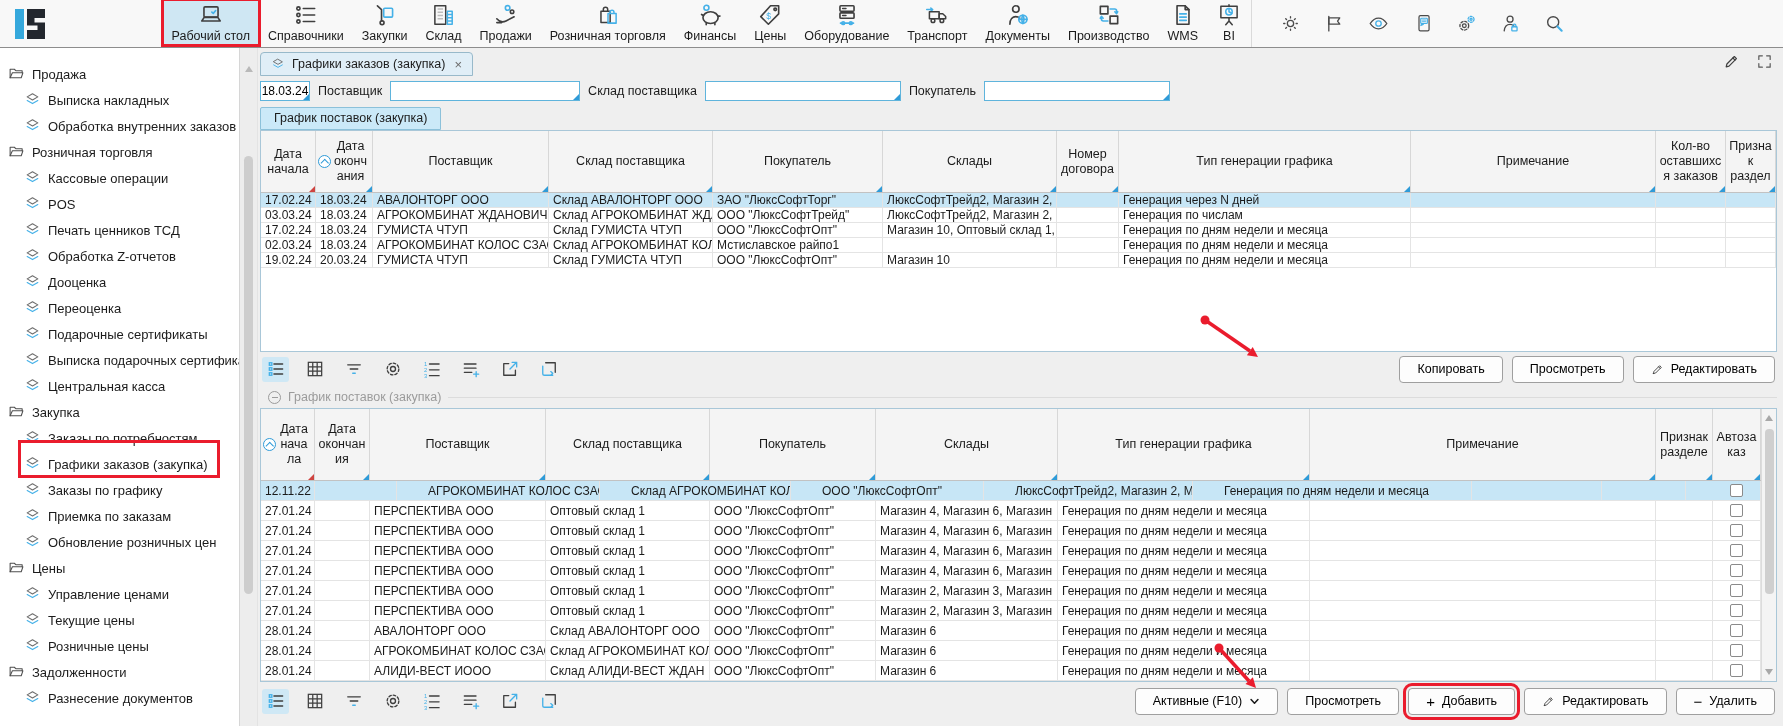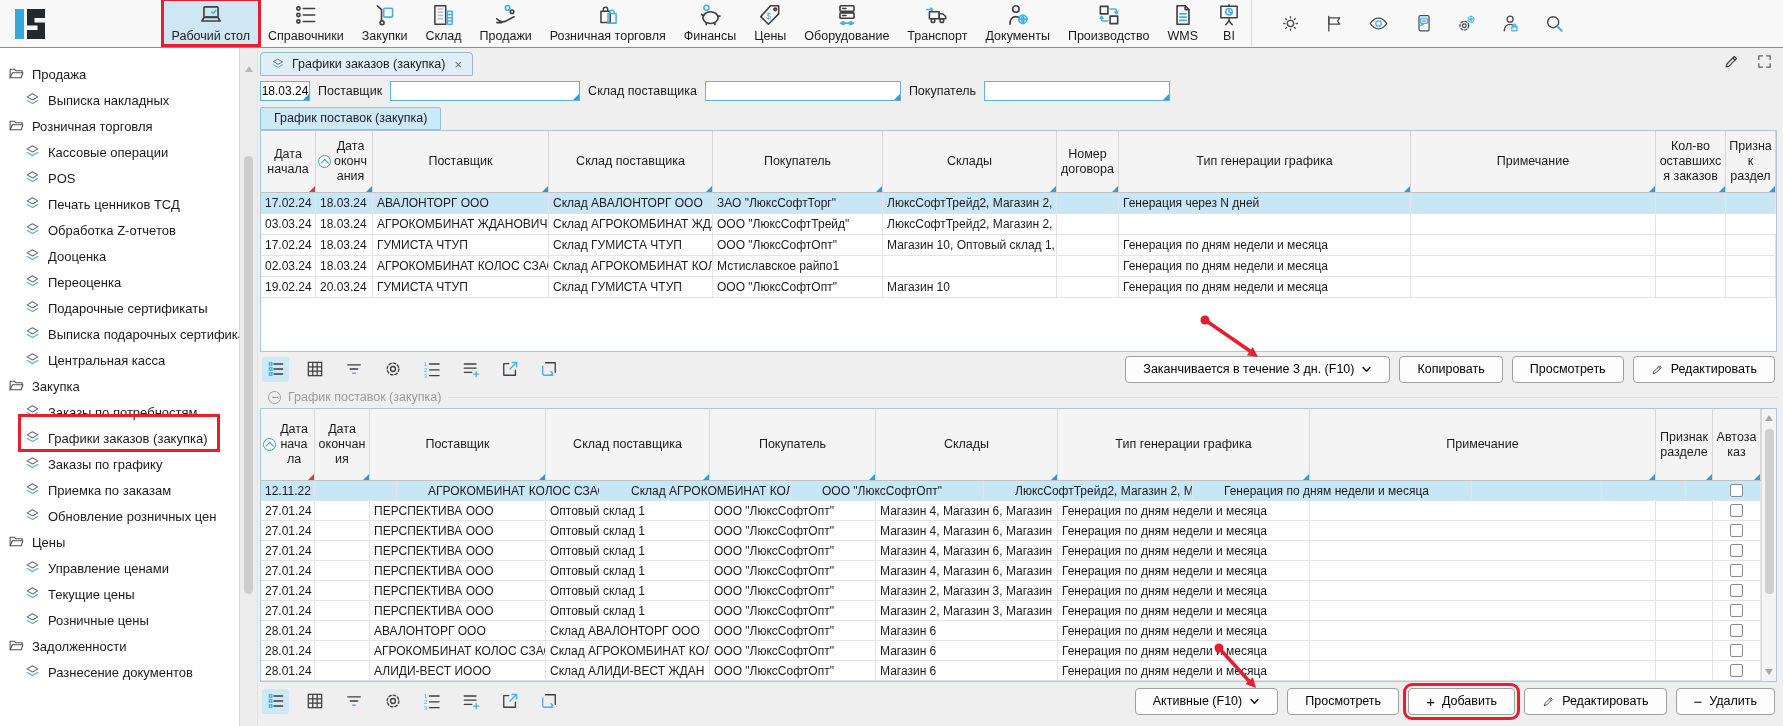--- a/index.html
+++ b/index.html
@@ -79,21 +79,21 @@
   .hcell .corner { position:absolute; right:0; bottom:0; width:0; height:0;
     border-left:6px solid transparent; border-bottom:6px solid #2f9bd8; }
   .hcell.first .corner { border-bottom-color:#cf4441; }
   .hcell.sorted { padding-left:16px; }
   .sorticon { position:absolute; left:2px; top:50%; margin-top:-7px; width:13px; height:13px;
     border:1px solid #2f9bd8; border-radius:50%; background:#fff; }
   .sorticon::after { content:""; position:absolute; left:3.2px; top:4.8px; width:4.5px; height:4.5px;
     border-left:1.6px solid #2f9bd8; border-top:1.6px solid #2f9bd8; transform:rotate(45deg); }
   .tbody { flex:none; }
   .trow { display:grid; border-bottom:1px solid #e4e4e4; background:#fff; }
-  .tbl1 .trow { height:21px; } .tbl2 .trow { height:20px; }
+  .tbl1 .trow { height:15px; } .tbl2 .trow { height:20px; }
   .trow.selected { background:#c7e6f6; }
   .tcell { border-right:1px solid #e4e4e4; padding:0 4px; display:flex; align-items:center;
     font-size:12px; white-space:nowrap; overflow:hidden; }
   .tcell.center { justify-content:center; }
   .cb { width:13px; height:13px; border:1px solid #8a8a8a; border-radius:2px; background:#fff; }
   .filler { flex:1; background:#fff; }
   .tbl2 .thead, .tbl2 .trow { padding-right:15px; }
   .sb2 { position:absolute; top:0; right:0; bottom:0; width:15px; background:#f4f4f4;
     border-left:1px solid #dcdcdc; }
   .sb2 .up, .sb2 .dn { position:absolute; left:3px; width:0; height:0;
@@ -459,20 +459,29 @@
         <div class="tree-item leaf">
           <span class="ticon">
 
             <svg class="i-leaf">
               <use href="#s-leaf"></use>
             </svg>
           </span>
           <span class="tlabel">Выписка накладных</span>
         </div>
 
+        <div class="tree-item leaf">
+          <span class="ticon">
+
+            <svg class="i-leaf">
+              <use href="#s-leaf"></use>
+            </svg>
+          </span>
+          <span class="tlabel">Обработка внутренних заказов</span>
+        </div>
 
         <div class="tree-item folder">
           <span class="ticon">
             <svg class="i-folder">
               <use href="#s-folder"></use>
             </svg>
 
           </span>
           <span class="tlabel">Розничная торговля</span>
         </div>
@@ -803,20 +812,21 @@
               <div class="tcell"></div>
             </div>
             <div class="trow" style="grid-template-columns: 55px 57px 176px 164px 170px 174px 62px 292px minmax(0px, 1fr) 70px 50px;">
               <div class="tcell">03.03.24</div>
               <div class="tcell">18.03.24</div>
               <div class="tcell">АГРОКОМБИНАТ ЖДАНОВИЧИ</div>
               <div class="tcell">Склад АГРОКОМБИНАТ ЖДАН</div>
               <div class="tcell">ООО "ЛюксСофтТрейд"</div>
               <div class="tcell">ЛюксСофтТрейд2, Магазин 2,</div>
               <div class="tcell"></div>
+              <div class="tcell">Генерация по числам</div>
               <div class="tcell"></div>
               <div class="tcell"></div>
               <div class="tcell"></div>
             </div>
             <div class="trow" style="grid-template-columns: 55px 57px 176px 164px 170px 174px 62px 292px minmax(0px, 1fr) 70px 50px;">
               <div class="tcell">17.02.24</div>
               <div class="tcell">18.03.24</div>
               <div class="tcell">ГУМИСТА ЧТУП</div>
               <div class="tcell">Склад ГУМИСТА ЧТУП</div>
               <div class="tcell">ООО "ЛюксСофтОпт"</div>
@@ -892,26 +902,20 @@
             <svg>
               <use href="#t-export"></use>
             </svg>
           </span>
         <span class="tool-ico">
             <svg>
               <use href="#t-sync"></use>
             </svg>
           </span>
         <div class="bar-right">
-          <button class="btn dropdown">
-            <span>Заканчивается в течение 3 дн. (F10)</span>
-            <svg class="chev">
-                <use href="#p-chev"></use>
-              </svg>
-          </button>
           <button class="btn">
               <span>Копировать</span>
             </button>
           <button class="btn">
               <span>Просмотреть</span>
             </button>
           <button class="btn">
             <svg>
                 <use href="#p-pencil"></use>
               </svg>

